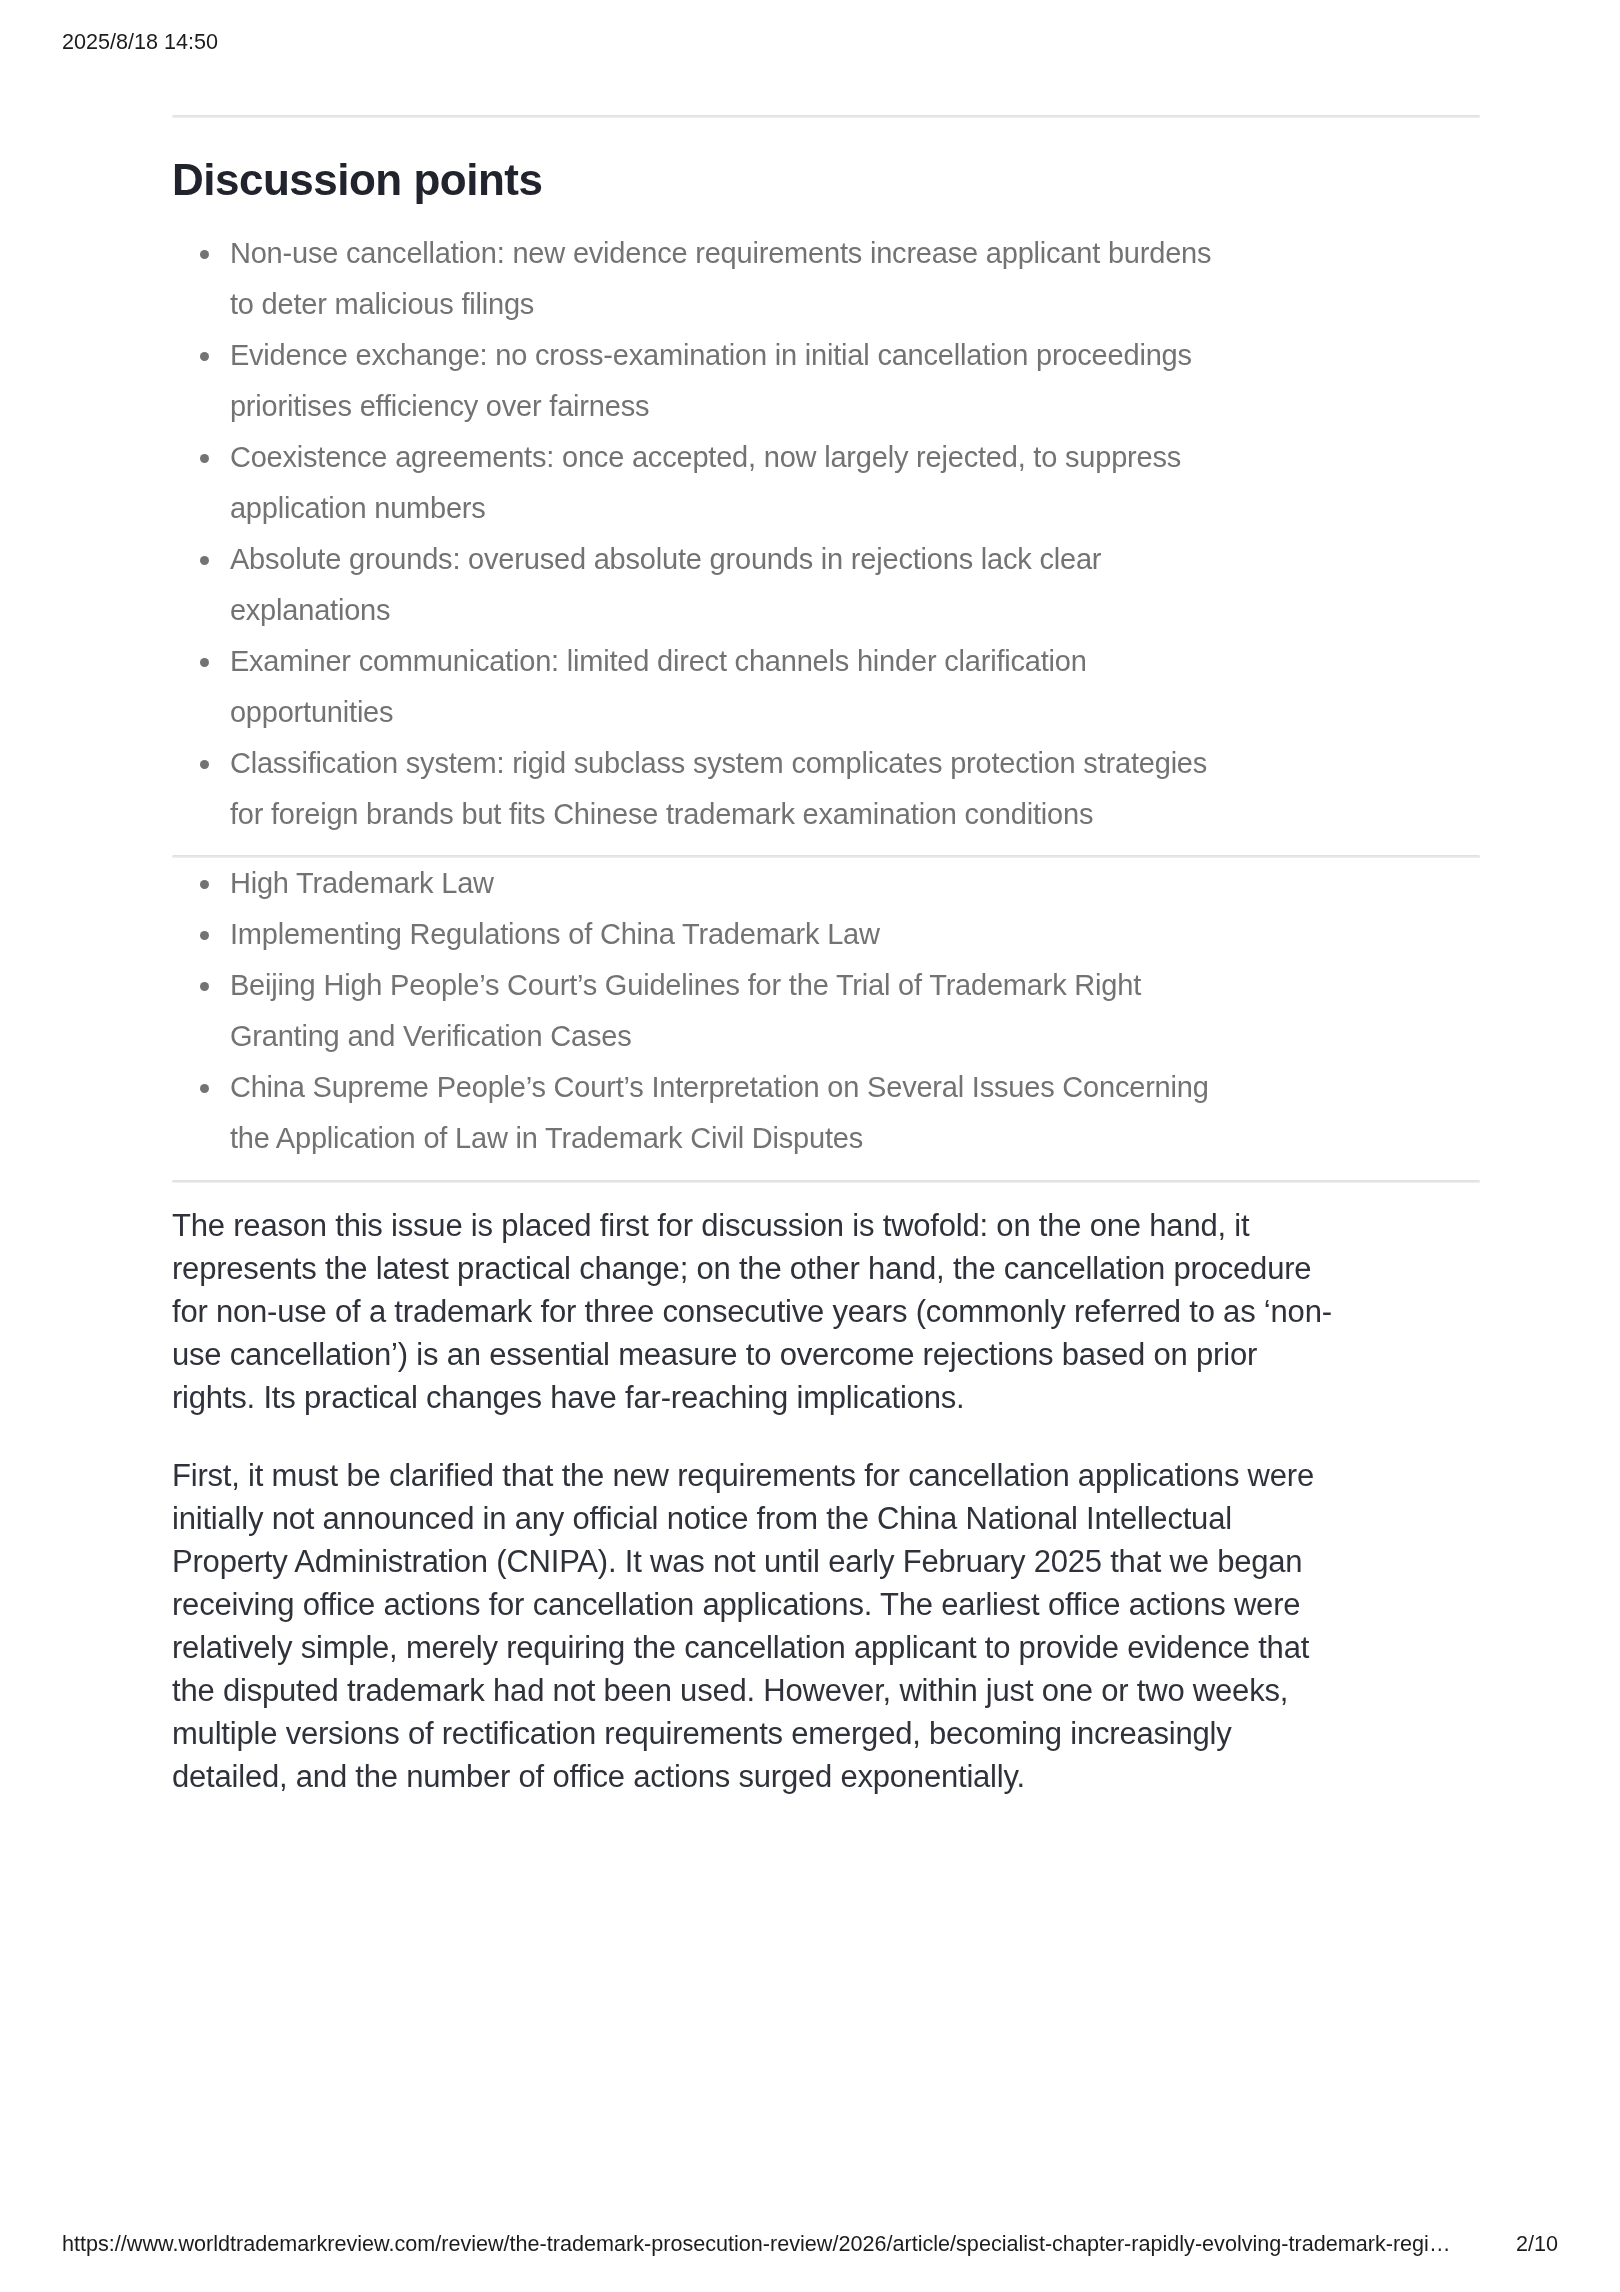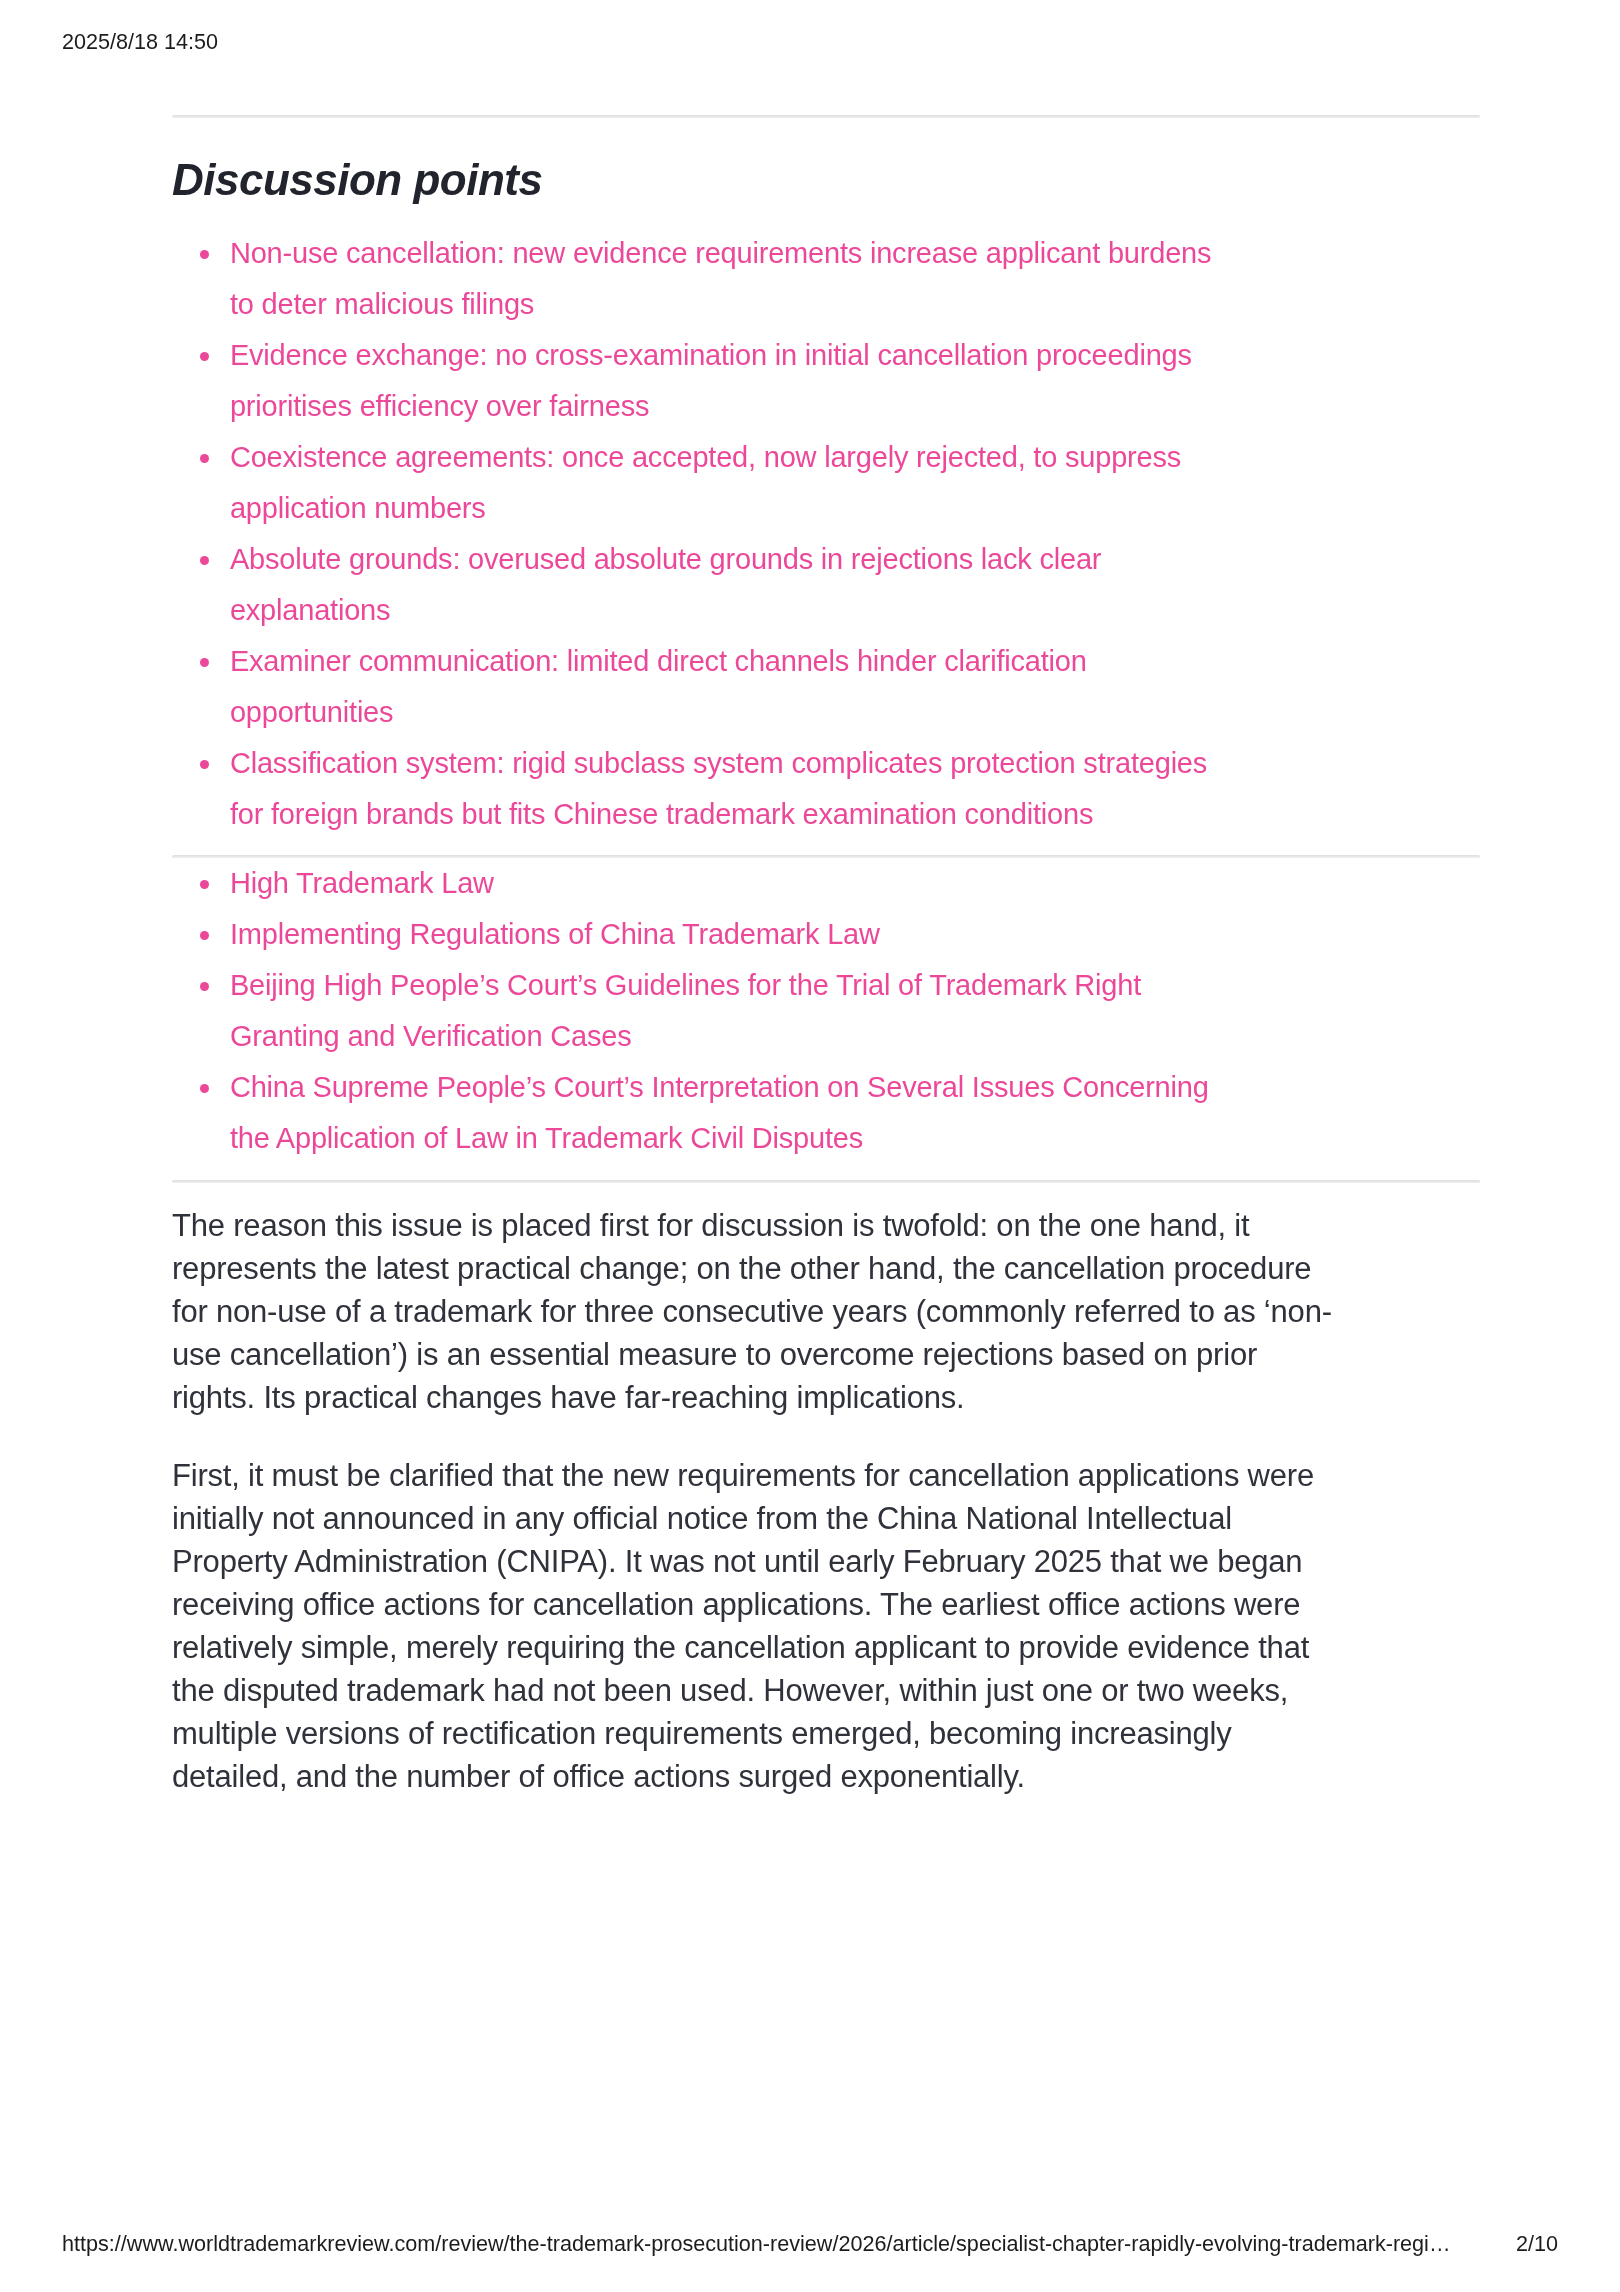--- a/index.html
+++ b/index.html
@@ -69,35 +69,34 @@
     margin: 0;
     border-radius: 2px;
   }
   .section-heading {
     font-size: 44px;
     font-weight: 700;
     color: #21242c;
     letter-spacing: -0.5px;
     line-height: 1.3;
     margin: 33px 0 19.6px 0;
-    font-style: italic;
   }
   .section-heading.two-line {
     white-space: pre-line;
     line-height: 1.7;
     margin: 29px 0 0 0;
   }
   ul.point-list {
     list-style: disc outside;
     margin: 0 0 15.7px 0;
     padding: 0 0 0 52px;
     font-size: 29px;
     line-height: 51px;
     letter-spacing: -0.2px;
-    color: #ec4899;
+    color: #737373;
   }
   ul.point-list li {
     white-space: pre-line;
     padding-left: 5.9px;
   }
   p.body-paragraph {
     font-size: 31px;
     line-height: 43px;
     letter-spacing: -0.2px;
     color: #2f323a;

